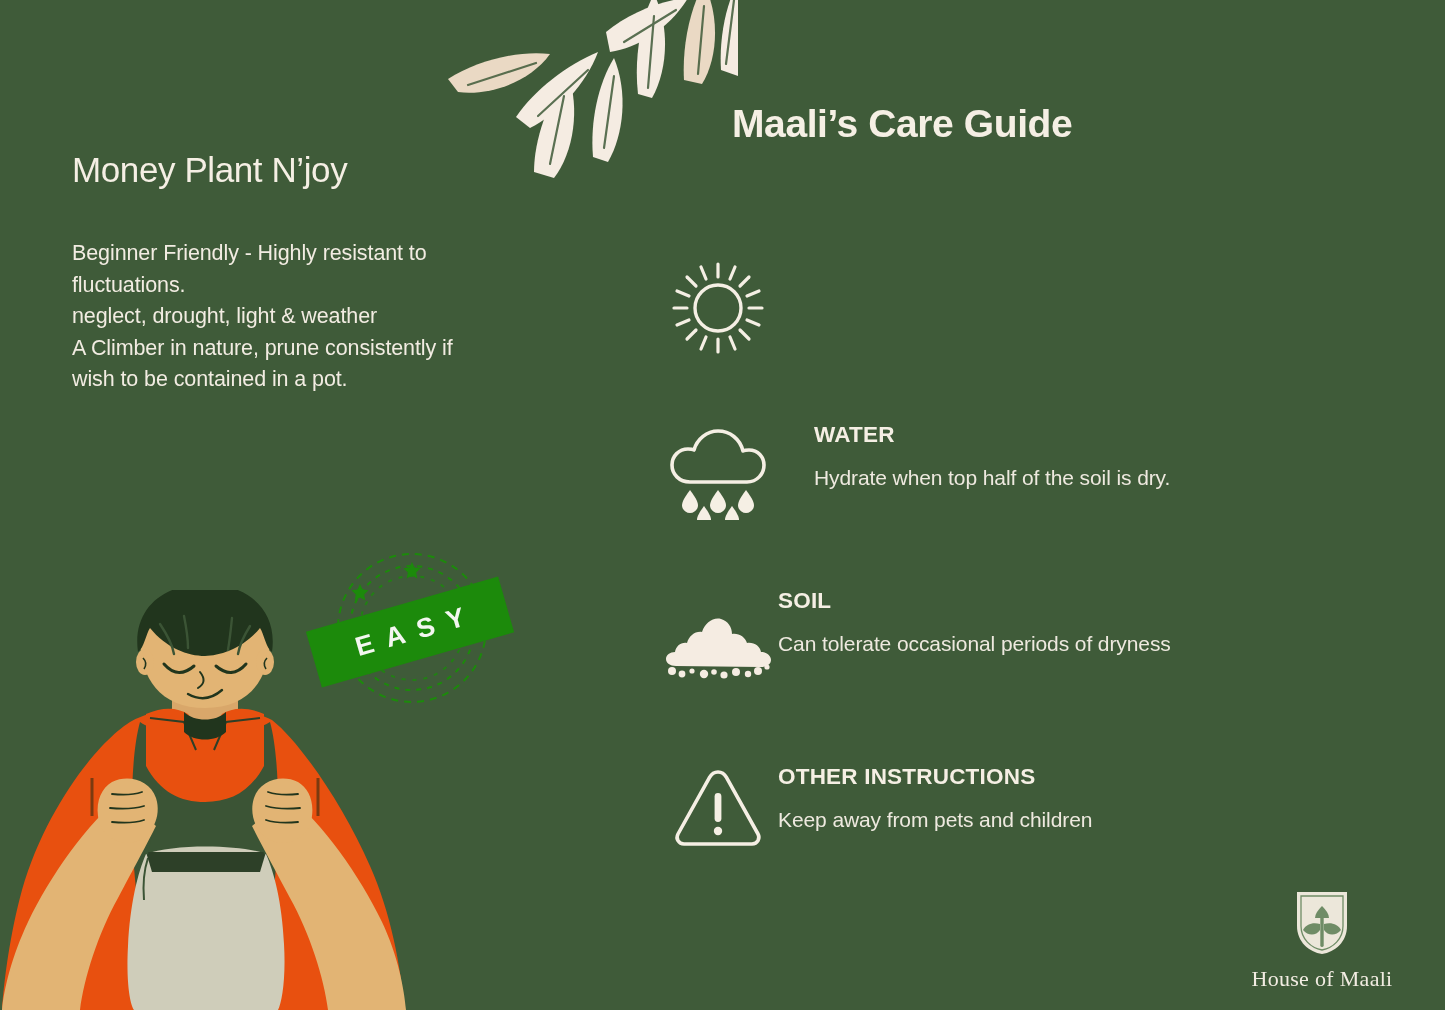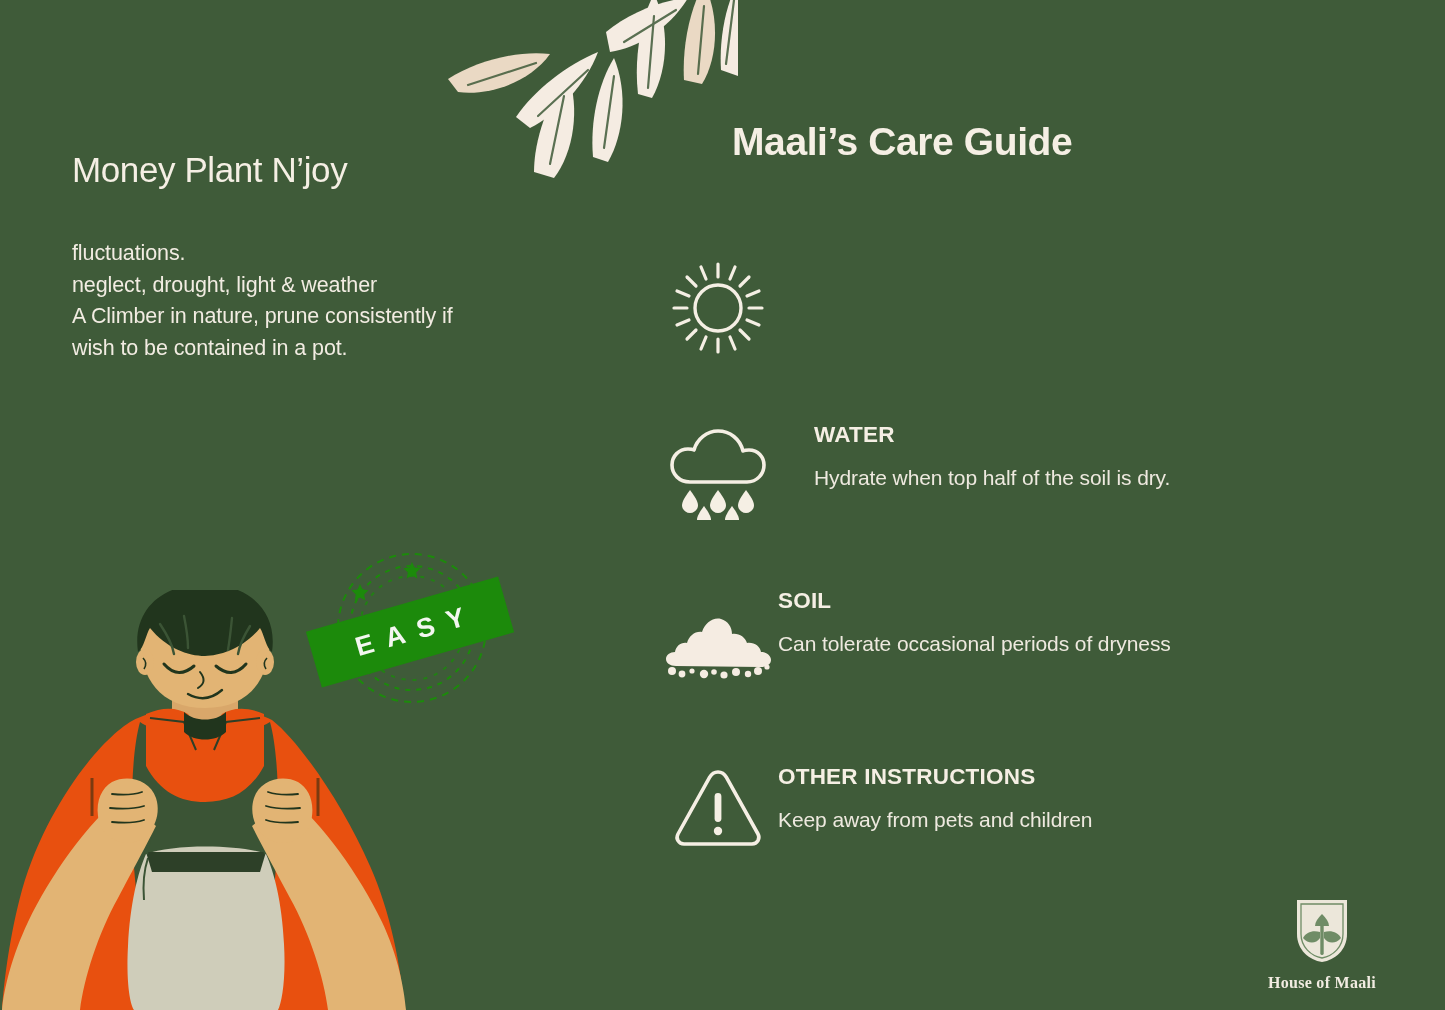--- a/index.html
+++ b/index.html
@@ -45,21 +45,21 @@
     line-height: 31.5px;
     color: #f2ece2;
     letter-spacing: -0.1px;
   }
   .plant-desc p { margin: 0; }
 
   
   .guide-title {
     position: absolute;
     left: 732px;
-    top: 120px;
+    top: 102px;
     font-size: 39px;
     font-weight: bold;
     letter-spacing: -0.4px;
     color: #f5efe4;
   }
 
   
   .care-list {
     position: absolute;
     left: 658px;
@@ -146,24 +146,23 @@
     bottom: 18px;
     width: 190px;
     display: flex;
     flex-direction: column;
     align-items: center;
   }
   .logo-mark { width: 58px; height: 68px; }
   .logo-text {
     margin-top: 10px;
     font-family: "Liberation Serif", serif;
-    font-size: 16px;
+    font-size: 22px;
     color: #f2ece2;
     letter-spacing: 0.3px;
-    font-weight: bold;
   }
 </style>
 </head>
 <body>
 
 <div id="page">
 
   <svg class="branch" viewBox="0 0 300 210">
     <g fill="#f5ece2">
       <path d="M78 145 C96 118 130 92 160 80 C148 112 120 142 92 156 Z"></path>
@@ -183,20 +182,21 @@
       <path d="M186 70 L238 38"></path>
       <path d="M210 116 L216 44"></path>
       <path d="M260 102 L266 34"></path>
       <path d="M288 92 L296 28"></path>
     </g>
   </svg>
 
   <div class="plant-title">Money Plant N’joy</div>
 
   <div class="plant-desc">
+    <p>Beginner Friendly - Highly resistant to</p>
     <p>fluctuations.</p>
     <p>neglect, drought, light &amp; weather</p>
     <p>A Climber in nature, prune consistently if</p>
     <p>wish to be contained in a pot.</p>
   </div>
 
   <div class="guide-title">Maali’s Care Guide</div>
 
   <div class="care-list">
 

